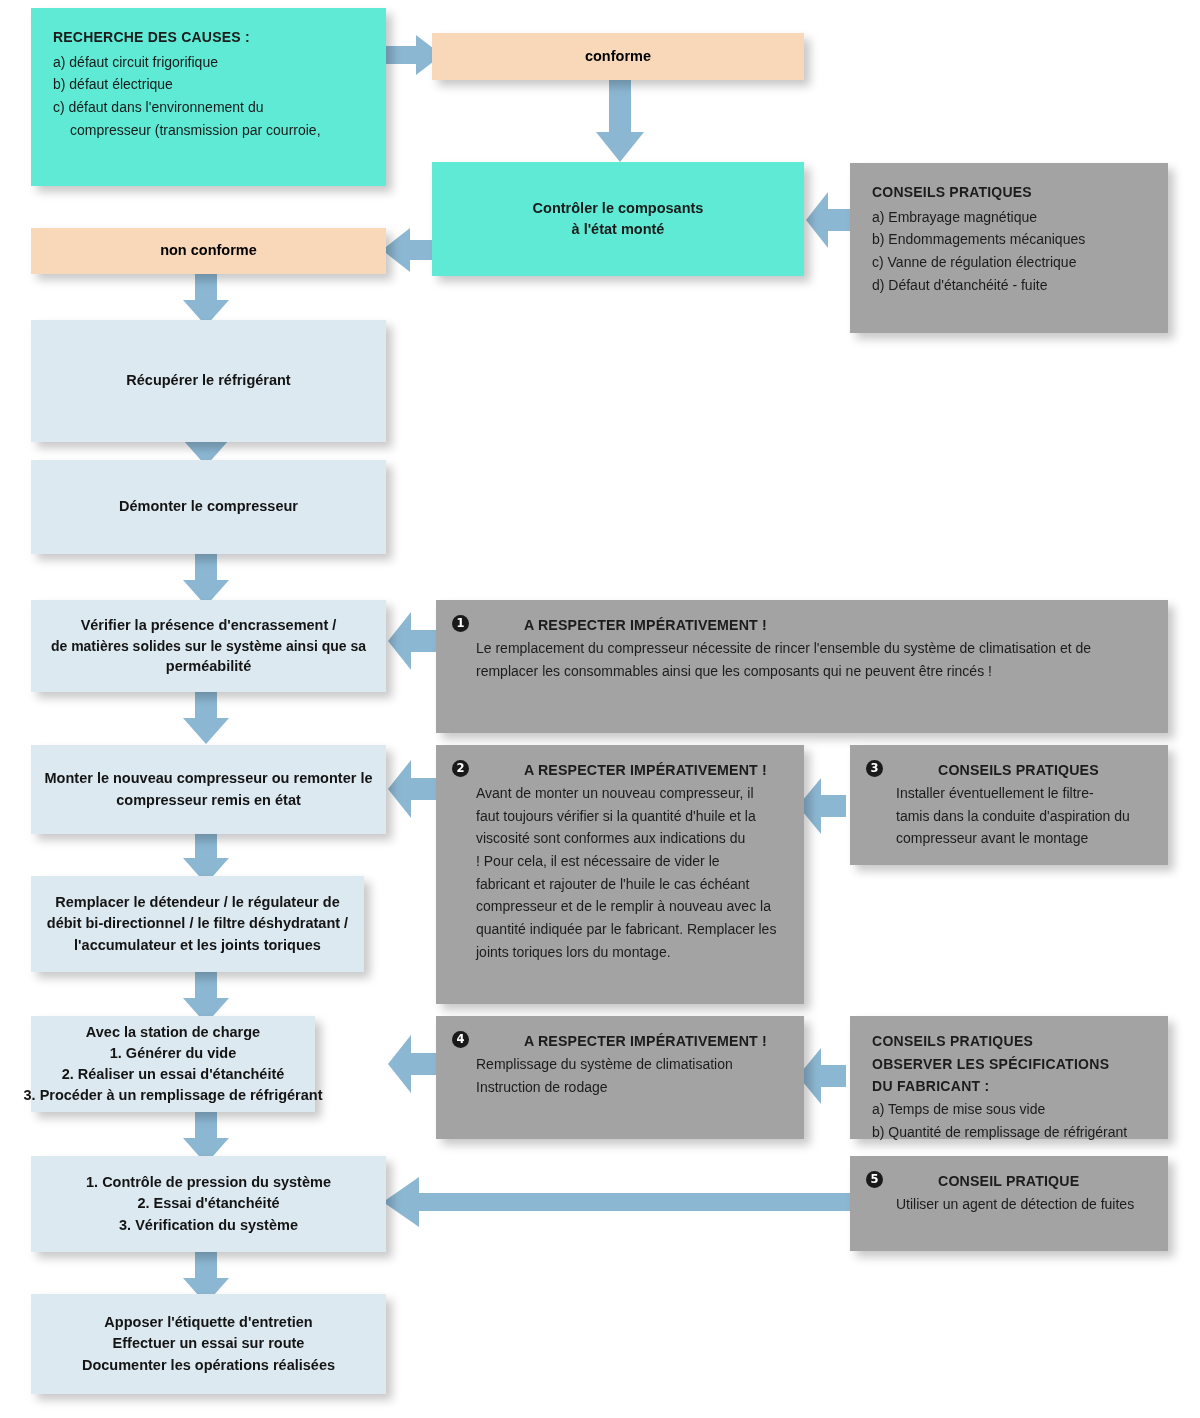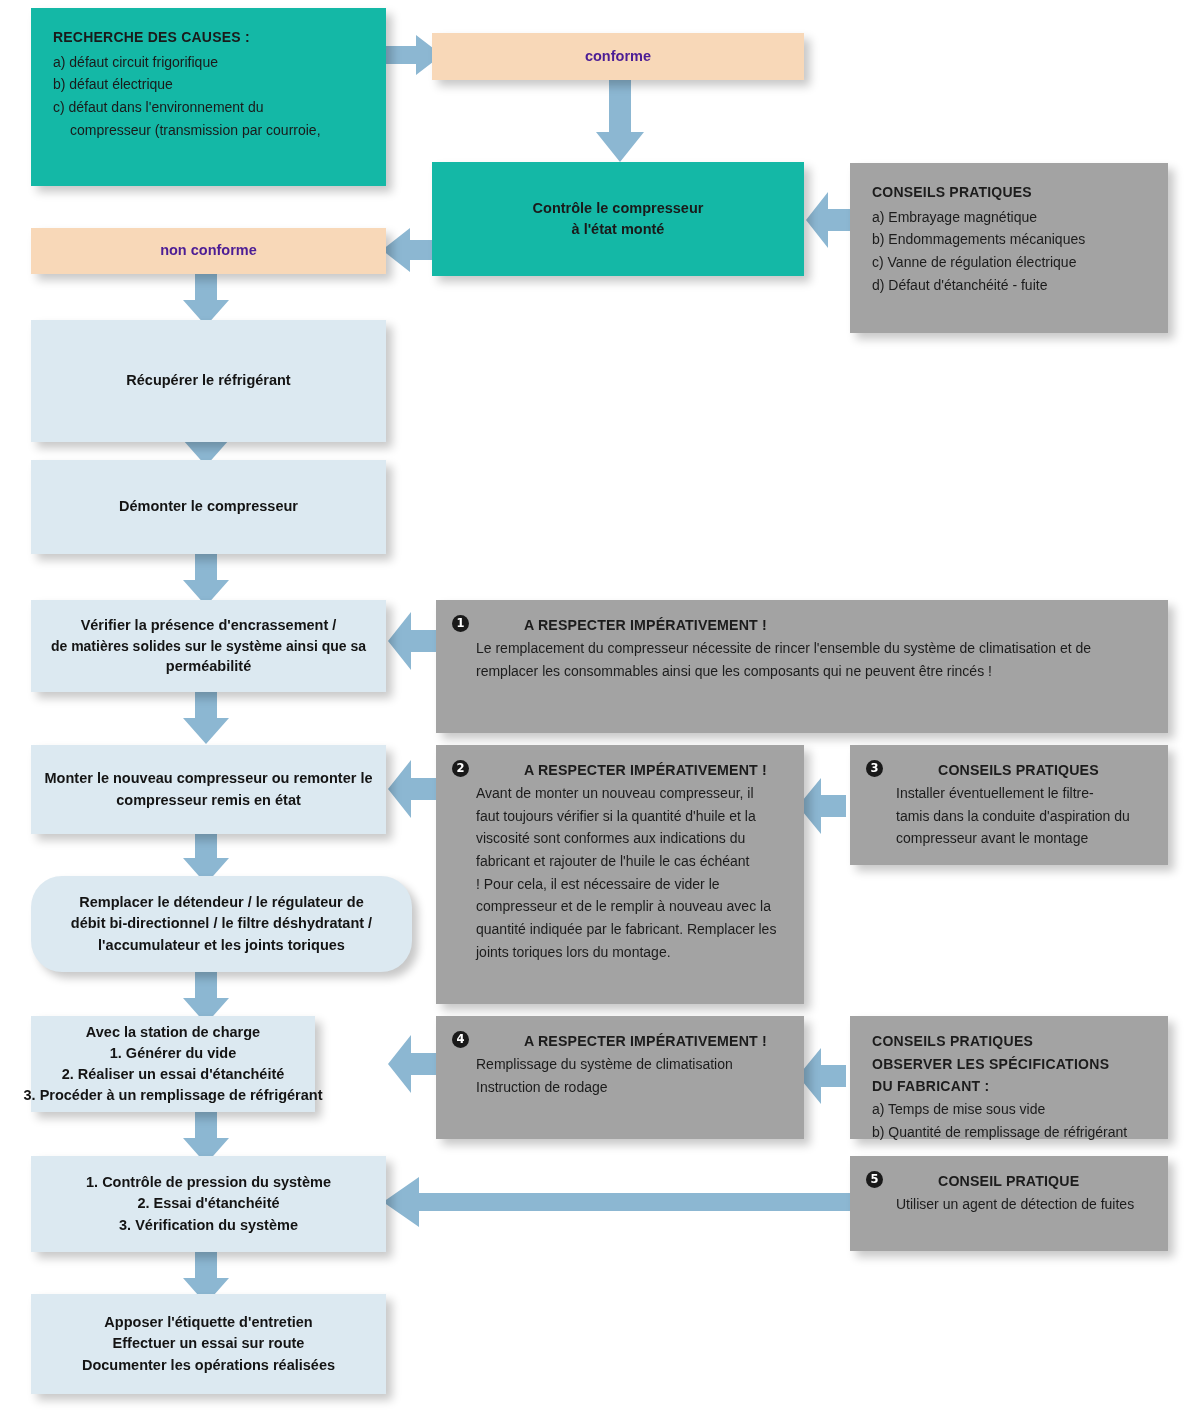--- a/index.html
+++ b/index.html
@@ -19,30 +19,30 @@
     background: #ffffff;
   }
 
   
   .box {
     position: absolute;
     box-sizing: border-box;
     box-shadow: 6px 6px 9px rgba(0,0,0,0.22);
   }
   .box-blue {
-    background: #14b8a6;
+    background: #5eead4;
     color: #1a1a1a;
   }
   .box-lightblue {
     background: #dce9f1;
     color: #141414;
   }
   .box-peach {
     background: #f8d8b8;
-    color: #4c1d95;
+    color: #000000;
   }
   .box-gray {
     background: #a3a3a3;
     color: #1c1c1c;
   }
 
   
   .proc {
     display: flex;
     align-items: center;
@@ -238,21 +238,21 @@
     <span class="li">c) défaut dans l'environnement du</span>
     <span class="li cont">compresseur (transmission par courroie,</span>
   </div>
 
   <div class="box box-peach proc" style="left:432px; top:33px; width:372px; height:47px;">
     <span>conforme</span>
   </div>
 
   <div class="box box-blue proc" style="left:432px; top:162px; width:372px; height:114px;">
     <div class="proc-lines">
-      <div>Contrôle le compresseur</div>
+      <div>Contrôler le composants</div>
       <div>à l'état monté</div>
     </div>
   </div>
 
   <div class="box box-gray listbox" style="left:850px; top:163px; width:318px; height:170px;">
     <span class="hdr">CONSEILS PRATIQUES</span>
     <span class="li">a) Embrayage magnétique</span>
     <span class="li">b) Endommagements mécaniques</span>
     <span class="li">c) Vanne de régulation électrique</span>
     <span class="li">d) Défaut d'étanchéité - fuite</span>
@@ -302,41 +302,41 @@
 
   <div class="box box-gray note" style="left:436px; top:745px; width:368px; height:259px;">
     <div class="note-title-row">
       <span class="bullet">2</span>
       <span class="note-title">A RESPECTER IMPÉRATIVEMENT !</span>
     </div>
     <div class="note-body">
       <span class="ln">Avant de monter un nouveau compresseur, il</span>
       <span class="ln">faut toujours vérifier si la quantité d'huile et la</span>
       <span class="ln">viscosité sont conformes aux indications du</span>
+      <span class="ln">! Pour cela, il est nécessaire de vider le</span>
       <span class="ln">fabricant  et rajouter de l'huile le cas échéant</span>
-      <span class="ln">! Pour cela, il est nécessaire de vider le</span>
       <span class="ln">compresseur et de le remplir à nouveau avec la</span>
       <span class="ln">quantité indiquée par le fabricant. Remplacer les</span>
       <span class="ln">joints toriques lors du montage.</span>
     </div>
   </div>
 
   <div class="box box-gray note" style="left:850px; top:745px; width:318px; height:120px;">
     <div class="note-title-row">
       <span class="bullet">3</span>
       <span class="note-title">CONSEILS PRATIQUES</span>
     </div>
     <div class="note-body" style="padding-left:30px;">
       <span class="ln">Installer éventuellement le filtre-</span>
       <span class="ln">tamis dans la conduite d'aspiration du</span>
       <span class="ln">compresseur avant le montage</span>
     </div>
   </div>
 
-  <div class="box box-lightblue proc" style="left:31px; top:876px; width:381px; height:96px;border-radius:31px;">
+  <div class="box box-lightblue proc" style="left:31px; top:876px; width:333px; height:96px;">
     <div class="proc-lines">
       <div>Remplacer le détendeur / le régulateur de</div>
       <div>débit bi-directionnel / le filtre déshydratant /</div>
       <div>l'accumulateur et les joints toriques</div>
     </div>
   </div>
 
   <div class="box box-lightblue proc" style="left:31px; top:1016px; width:284px; height:96px;">
     <div class="proc-lines">
       <div>Avec la station de charge</div>

